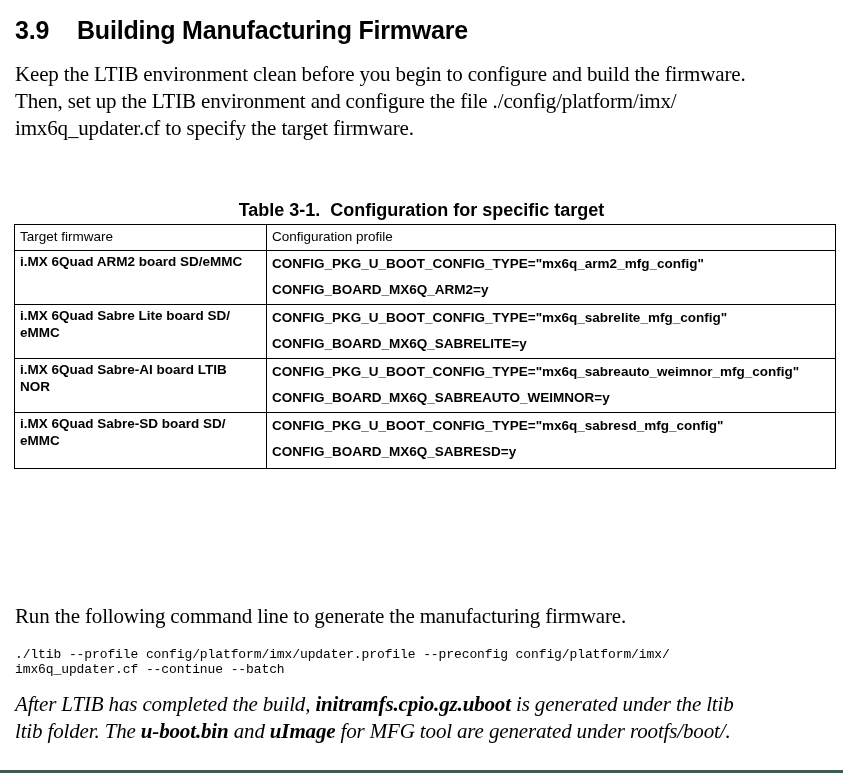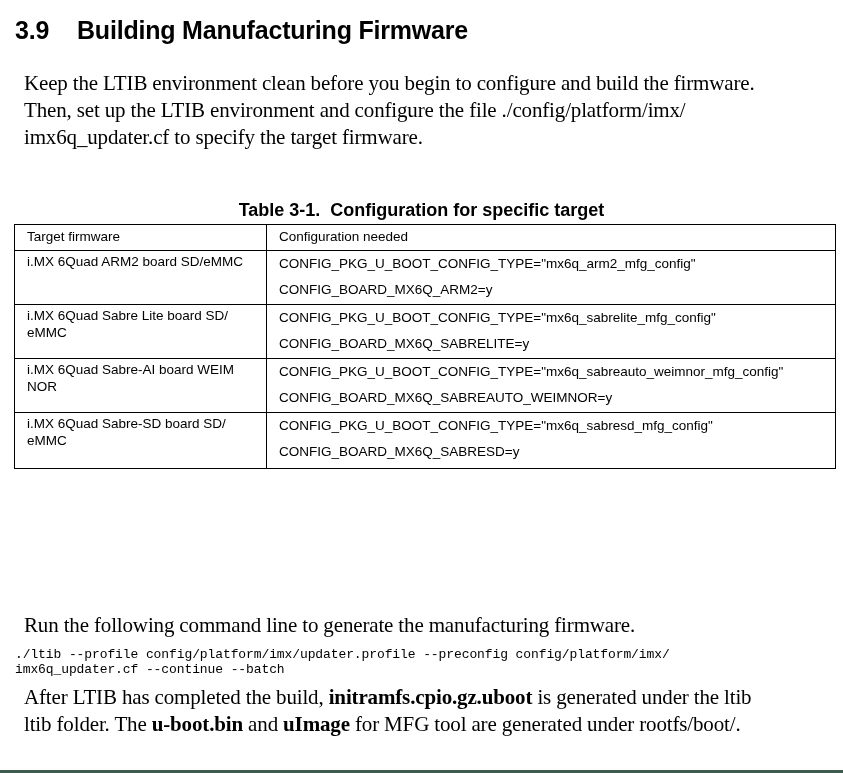--- a/index.html
+++ b/index.html
@@ -33,31 +33,31 @@
       white-space: nowrap;
       letter-spacing: -0.2px;
     }
     .section-title .num {
       display: inline-block;
       width: 62px;
     }
     .para {
       position: absolute;
       left: 15px;
-      margin: 9px;
+      margin: 0;
       font-family: "Liberation Serif", serif;
       font-size: 21px;
       line-height: 27px;
       white-space: nowrap;
       letter-spacing: -0.15px;
     }
     .p1 { top: 61px; }
     .p2 { top: 152px; }
     .p3 { top: 603px; }
-    .p4 { top: 675px; }
+    .p4 { top: 691px; font-style: italic; }
     .para b { font-weight: bold; }
 
     .table-caption {
       position: absolute;
       left: 0;
       width: 843px;
       top: 198px;
       text-align: center;
       font-family: "Liberation Sans", sans-serif;
       font-weight: bold;
@@ -76,35 +76,36 @@
       left: 14px;
       top: 224px;
       width: 821px;
       border-collapse: collapse;
       font-family: "Liberation Sans", sans-serif;
       font-size: 13.5px;
       table-layout: fixed;
     }
     table.config th, table.config td {
       border: 1.5px solid #000;
-      padding: 0 12px;
+      padding: 0 5px;
       text-align: left;
       vertical-align: top;
       font-weight: normal;
     }
     table.config col.c1 { width: 252px; }
     table.config col.c2 { width: 569px; }
     table.config thead th {
       height: 25px;
       line-height: 24px;
     }
     table.config tbody td {
       height: 51px;
       padding-top: 2px;
       line-height: 17px;
+      font-weight: bold;
     }
     table.config tbody td.cfg {
       padding-top: 0;
       line-height: 26px;
     }
     table.config tbody tr:last-child td {
       height: 53px;
     }
     .cfg-line {
       display: block;
@@ -153,21 +154,21 @@
   </div>
 
   <table class="config">
     <colgroup>
       <col class="c1">
       <col class="c2">
     </colgroup>
     <thead>
       <tr>
         <th>Target firmware</th>
-        <th>Configuration needed</th>
+        <th>Configuration profile</th>
       </tr>
     </thead>
     <tbody>
       <tr>
         <td>
           <span class="cfg-line">i.MX 6Quad ARM2 board SD/eMMC</span>
         </td>
         <td class="cfg">
           <span class="cfg-line">CONFIG_PKG_U_BOOT_CONFIG_TYPE="mx6q_arm2_mfg_config"</span>
           <span class="cfg-line">CONFIG_BOARD_MX6Q_ARM2=y</span>
@@ -178,21 +179,21 @@
           <span class="cfg-line">i.MX 6Quad Sabre Lite board SD/</span>
           <span class="cfg-line">eMMC</span>
         </td>
         <td class="cfg">
           <span class="cfg-line">CONFIG_PKG_U_BOOT_CONFIG_TYPE="mx6q_sabrelite_mfg_config"</span>
           <span class="cfg-line">CONFIG_BOARD_MX6Q_SABRELITE=y</span>
         </td>
       </tr>
       <tr>
         <td>
-          <span class="cfg-line">i.MX 6Quad Sabre-AI board WEIM</span>
+          <span class="cfg-line">i.MX 6Quad Sabre-AI board LTIB</span>
           <span class="cfg-line">NOR</span>
         </td>
         <td class="cfg">
           <span class="cfg-line">CONFIG_PKG_U_BOOT_CONFIG_TYPE="mx6q_sabreauto_weimnor_mfg_config"</span>
           <span class="cfg-line">CONFIG_BOARD_MX6Q_SABREAUTO_WEIMNOR=y</span>
         </td>
       </tr>
       <tr>
         <td>
           <span class="cfg-line">i.MX 6Quad Sabre-SD board SD/</span>

